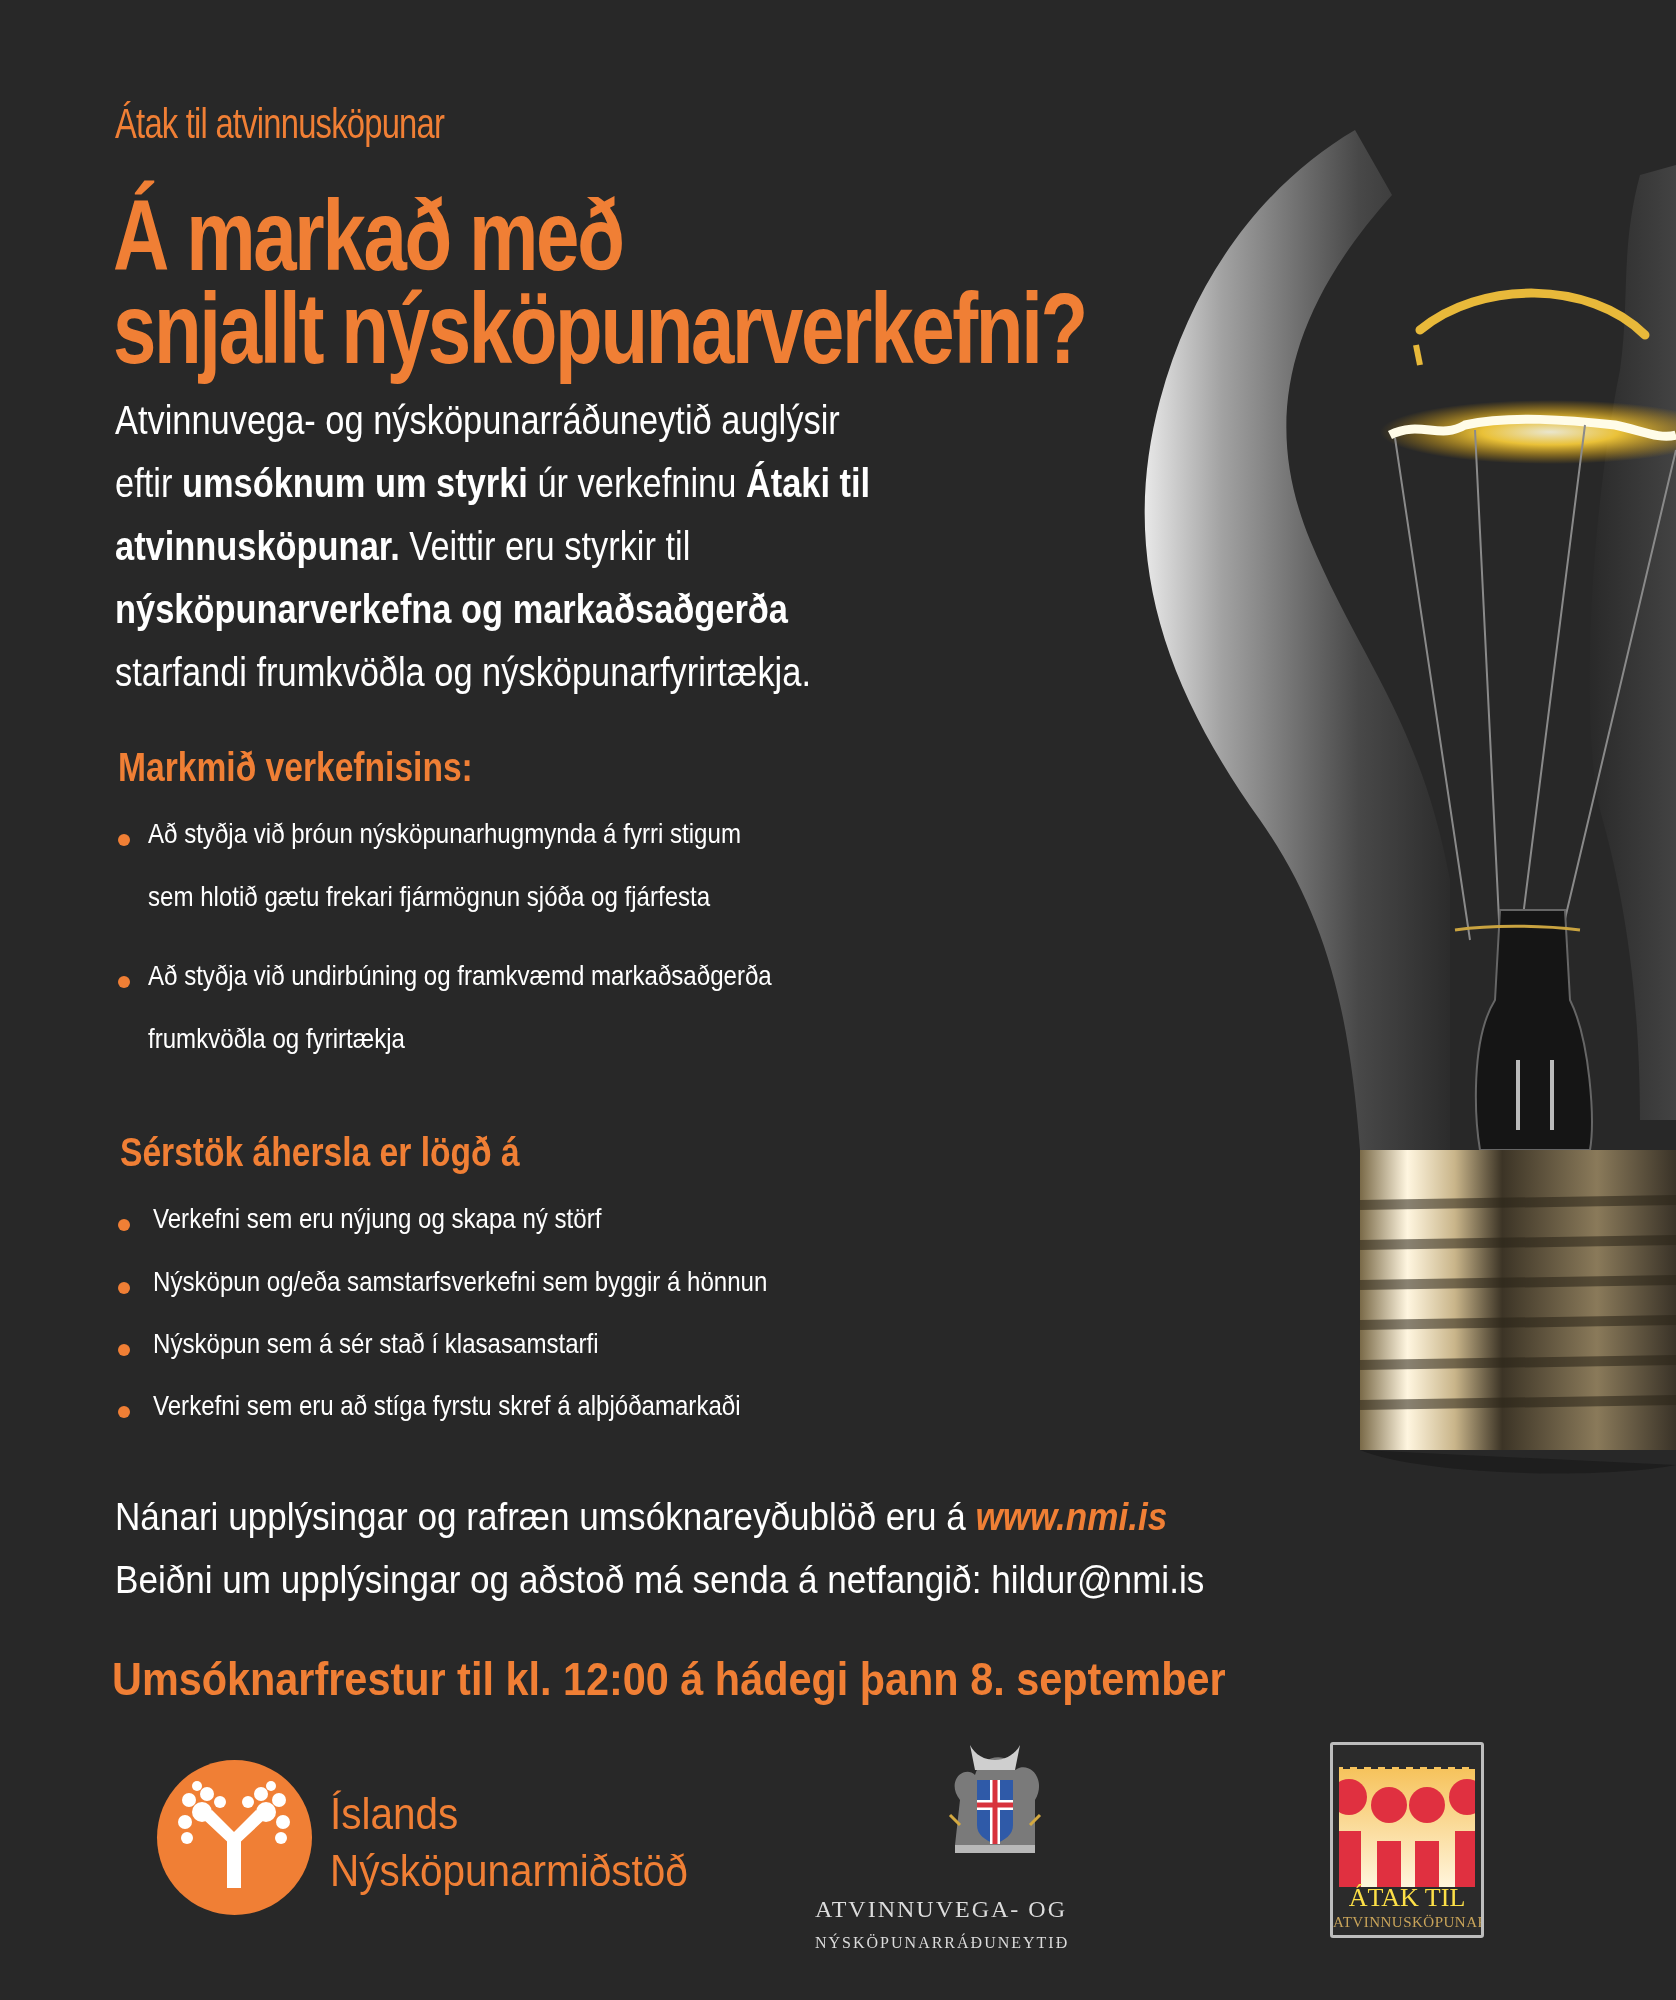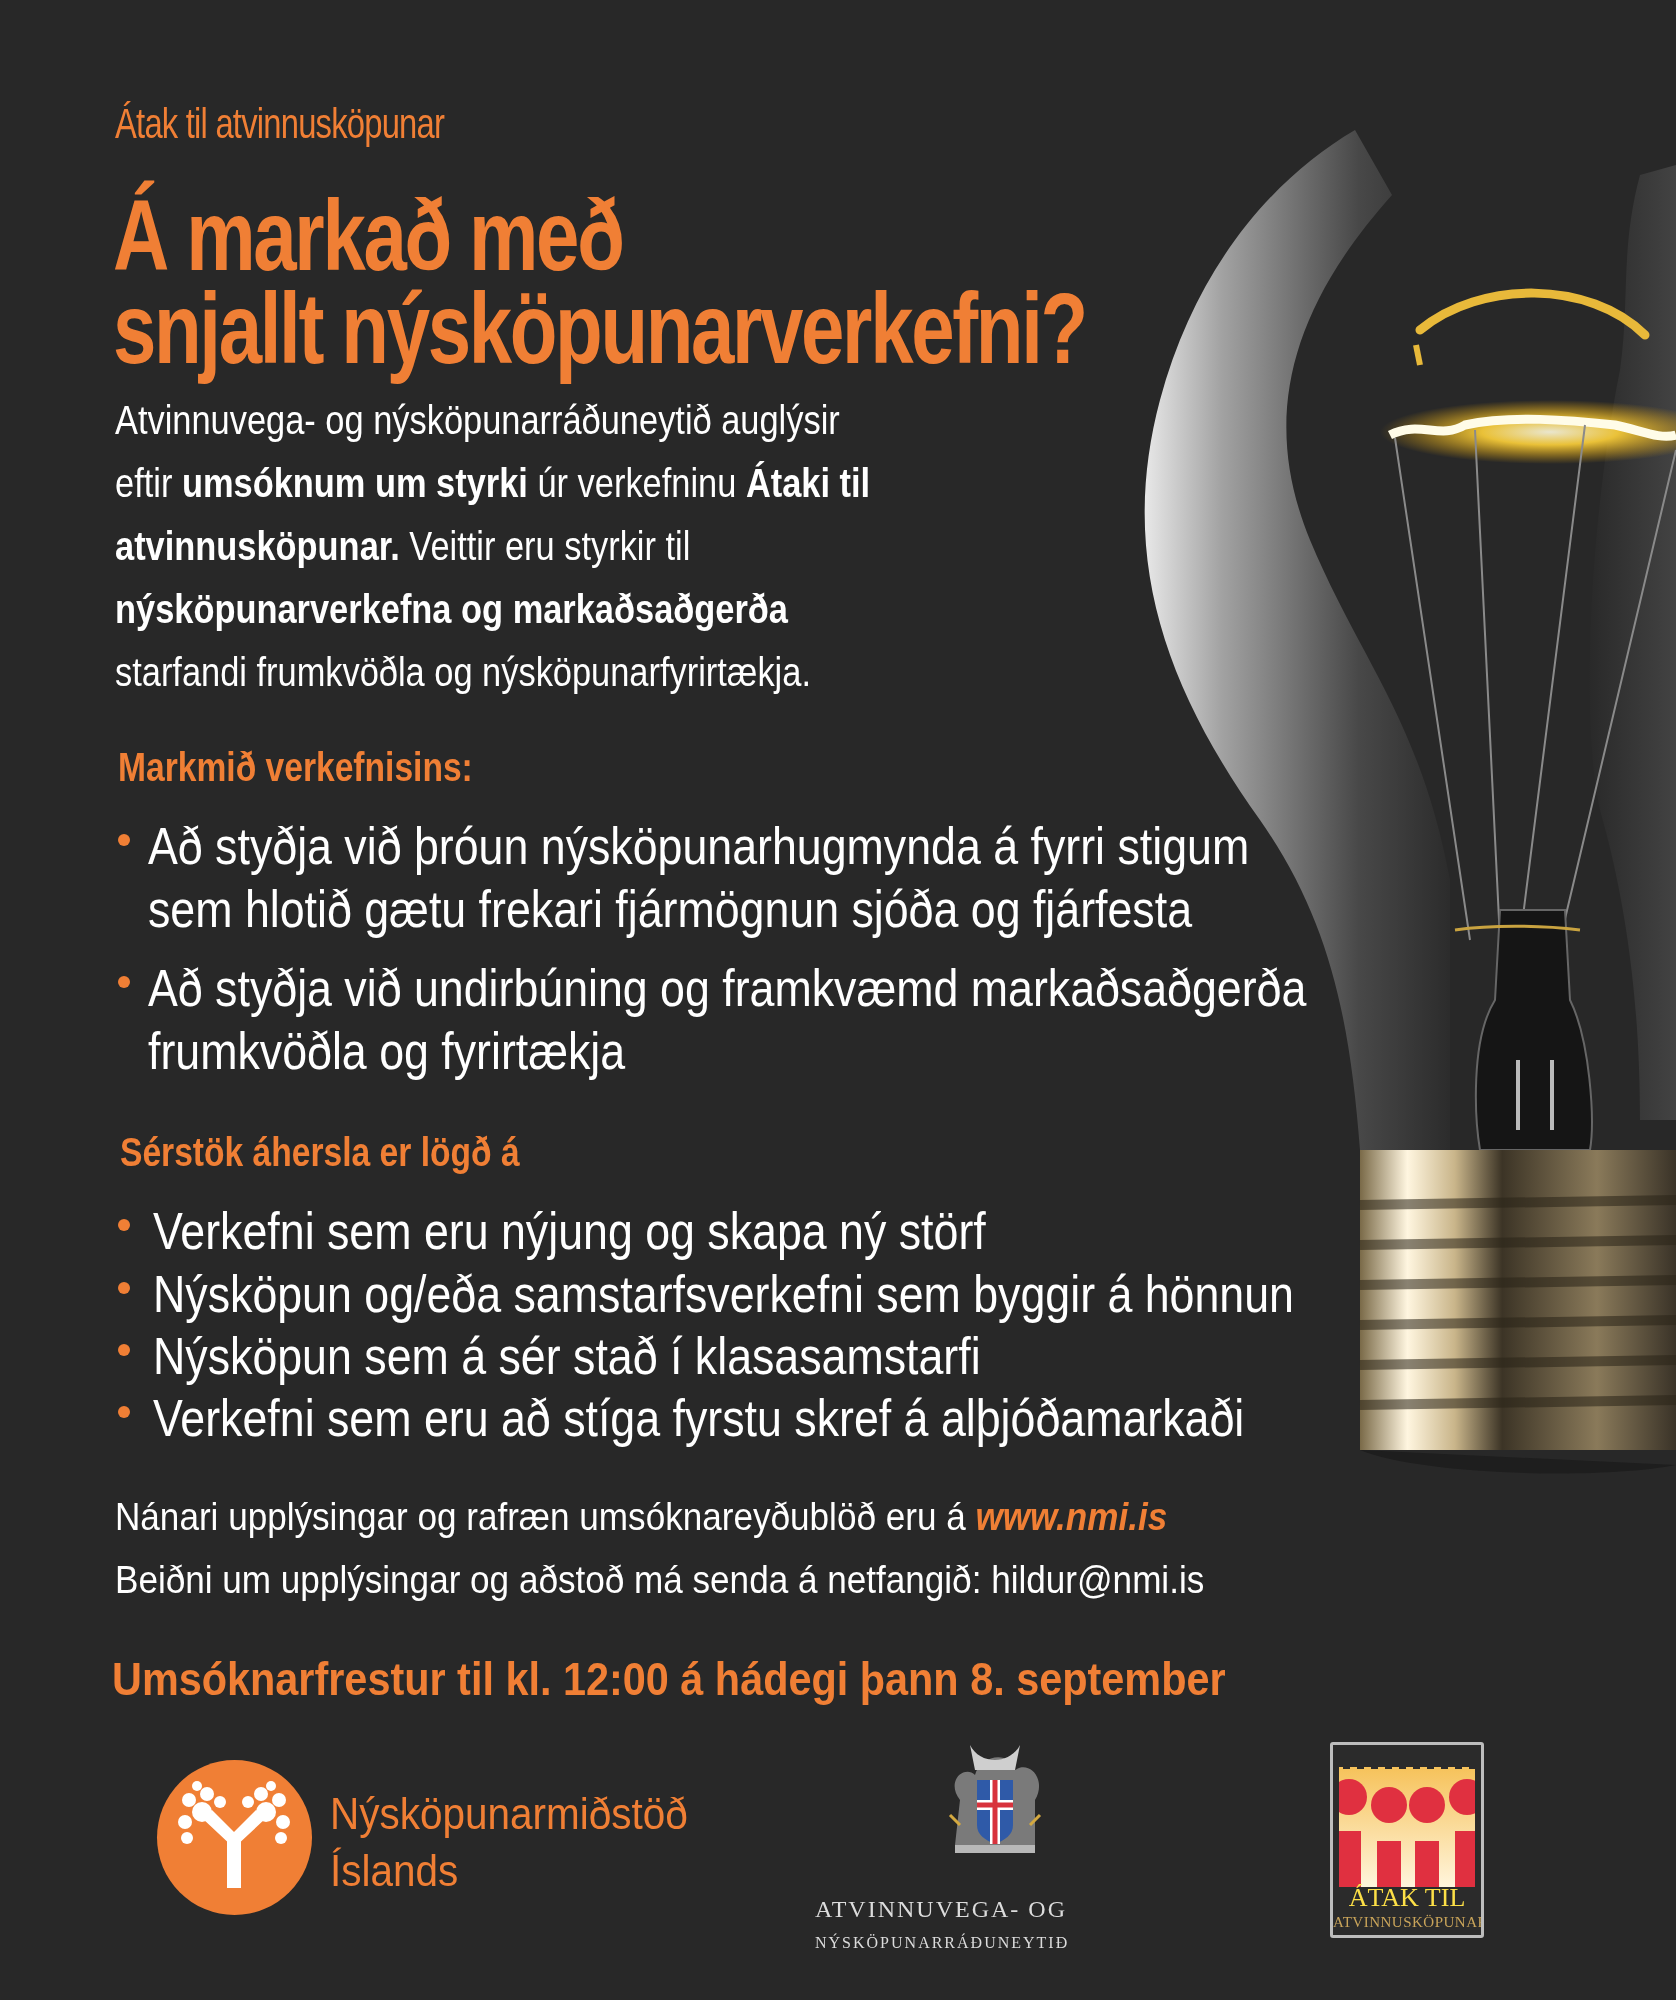--- a/index.html
+++ b/index.html
@@ -13,21 +13,21 @@
   .title-line{left:113px;font-size:100px;font-weight:bold;letter-spacing:-3px;line-height:1;}
   .title-line .cond{transform:scaleX(0.78);}
   #title1{top:185px;}
   #title2{top:278px;}
   .body-line{left:115px;font-size:40px;line-height:1;white-space:nowrap;}
   .body-line .cond{transform:scaleX(0.86);}
   .body-line b{font-weight:bold;}
   .heading{left:118px;font-size:40px;font-weight:bold;}
   .heading .cond{transform:scaleX(0.84);}
   .bullet{position:absolute;width:12px;height:12px;border-radius:50%;background:#F07F35;}
-  .bl{font-size:52px;line-height:1;white-space:nowrap;}
+  .bl{font-size:28px;line-height:1;white-space:nowrap;}
   .bl .cond{transform:scaleX(0.86);}
   .info{left:115px;font-size:39px;white-space:nowrap;line-height:1;}
   .info .cond{transform:scaleX(0.9);}
   .url{font-weight:bold;font-style:italic;color:#F07F35;}
   #deadline{left:112px;top:1652px;font-size:46px;font-weight:bold;white-space:nowrap;}
   #deadline .cond{transform:scaleX(0.9);}
   
   #bulb{left:1120px;top:120px;width:556px;height:1360px;}
   
   #nmi-logo{left:157px;top:1760px;width:155px;height:155px;border-radius:50%;background:#F07F35;}
@@ -144,22 +144,22 @@
       <circle cx="28" cy="62" r="7"></circle>
         <circle cx="126" cy="62" r="7"></circle>
       <circle cx="30" cy="78" r="6"></circle>
         <circle cx="124" cy="78" r="6"></circle>
       <circle cx="40" cy="26" r="5"></circle>
         <circle cx="114" cy="26" r="5"></circle>
     </g>
   </svg>
 </div>
 <div id="nmi-name" class="abs">
+  <div><span class="cond">Íslands</span></div>
   <div><span class="cond">Nýsköpunarmiðstöð</span></div>
-  <div><span class="cond">Íslands</span></div>
 </div>
 
 <svg id="coat" class="abs" viewBox="0 0 120 120">
   <path d="M25 60 C10 40 30 25 40 35 C45 15 75 10 80 30 C95 20 112 40 100 60 L100 105 L20 105 Z" fill="#8f8f8f" opacity="0.8"></path>
   <path d="M35 5 C45 25 75 25 85 5 L80 30 L40 30 Z" fill="#cfcfcf"></path>
   <path d="M42 40 L78 40 L78 85 C78 95 70 100 60 104 C50 100 42 95 42 85 Z" fill="#2f5aa8"></path>
   <rect x="55" y="40" width="10" height="64" fill="#fff"></rect>
   <rect x="42" y="60" width="36" height="10" fill="#fff"></rect>
   <rect x="57.5" y="40" width="5" height="64" fill="#d8323c"></rect>
   <rect x="42" y="62.5" width="36" height="5" fill="#d8323c"></rect>

